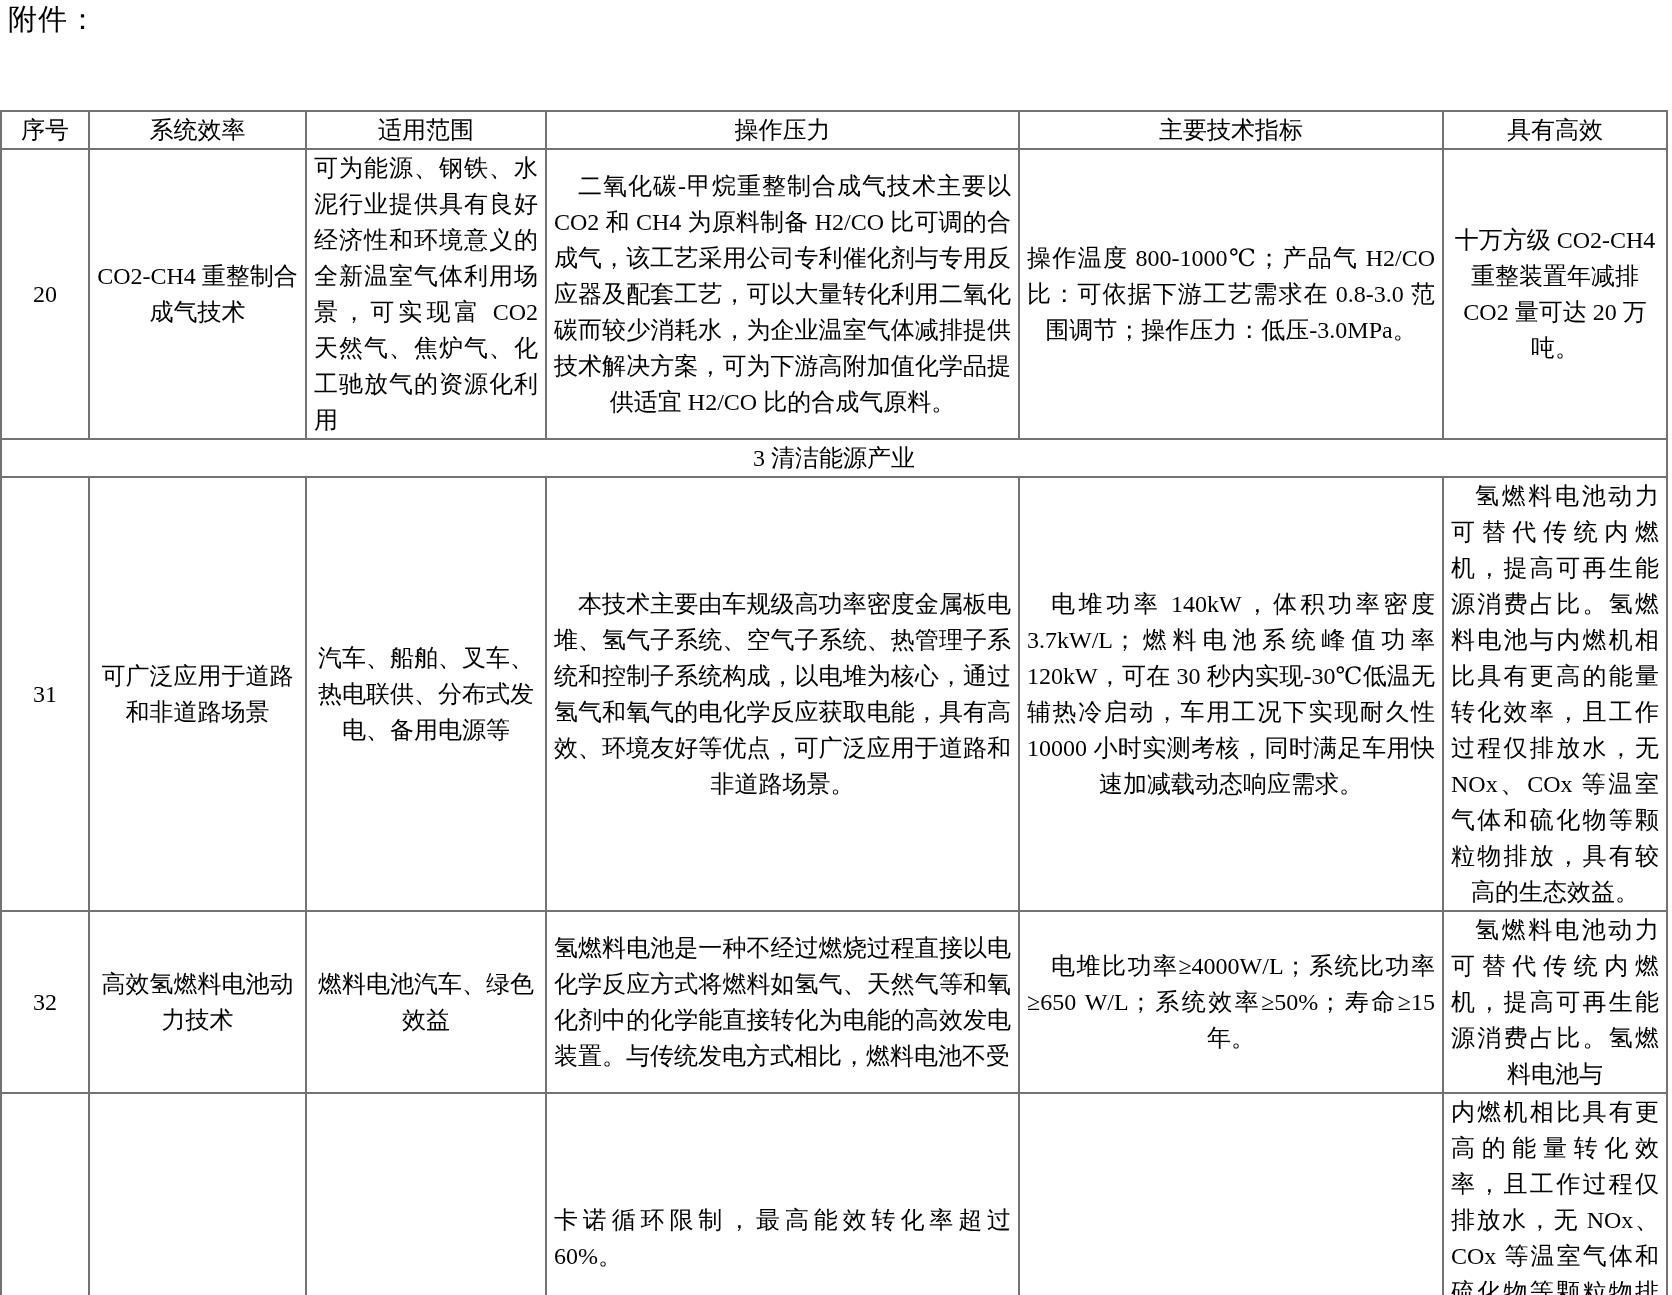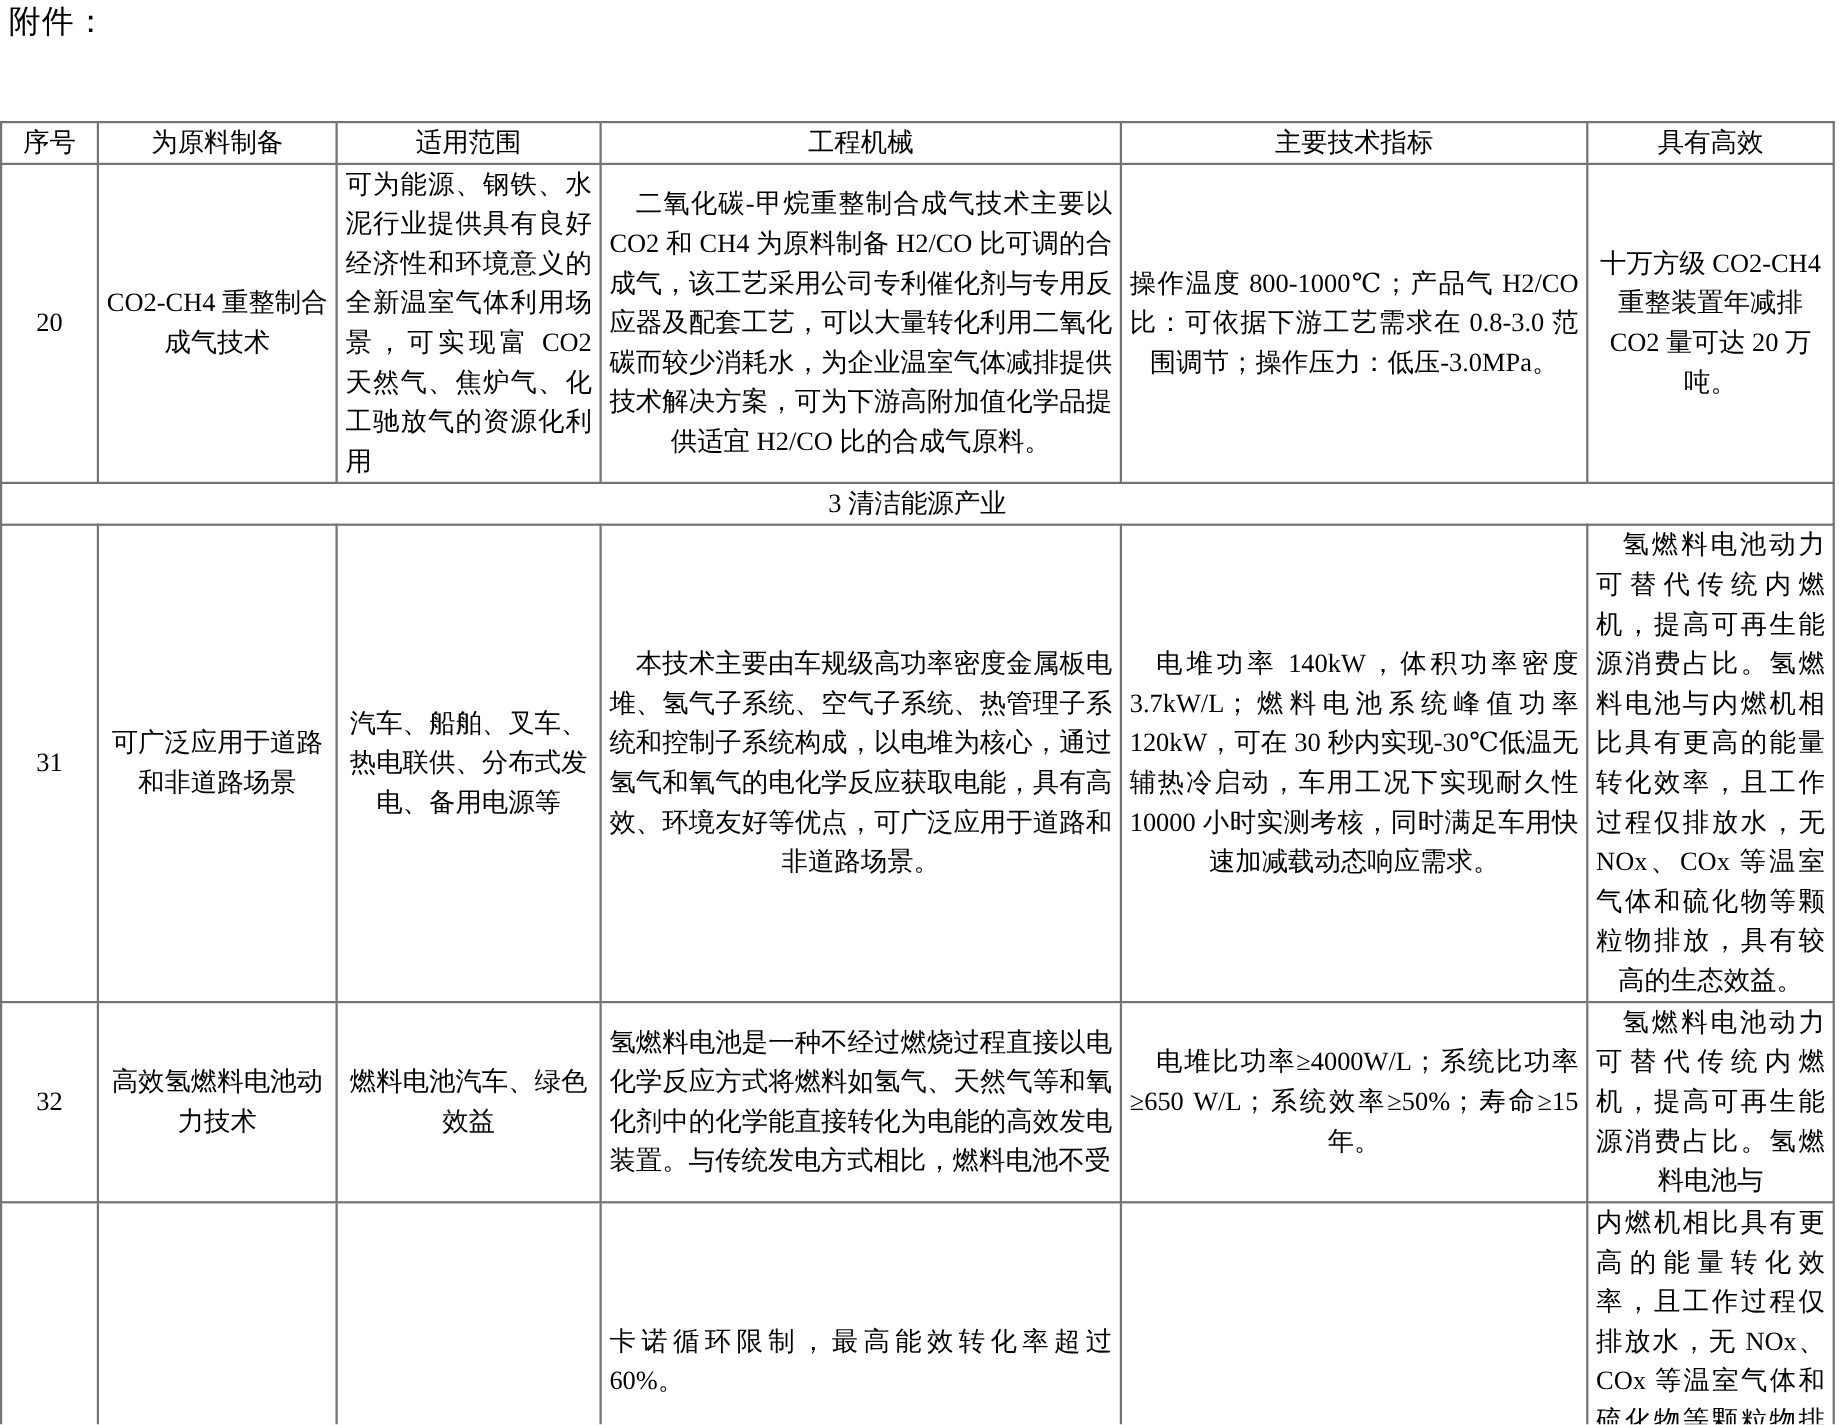--- a/index.html
+++ b/index.html
@@ -71,23 +71,23 @@
       <col style="width:217px">
       <col style="width:240px">
       <col style="width:473px">
       <col style="width:424px">
       <col style="width:224px">
     </colgroup>
 
     <tbody>
         <tr class="h-header">
       <th class="c">序号</th>
-      <th class="c">为原料制备</th>
+      <th class="c">系统效率</th>
       <th class="c">适用范围</th>
-      <th class="c">工程机械</th>
+      <th class="c">操作压力</th>
       <th class="c">主要技术指标</th>
       <th class="c">具有高效</th>
     </tr>
 
 
     <tr class="h-r20">
       <td class="c">20</td>
       <td class="c">CO2-CH4 重整制合成气技术</td>
       <td class="jl">可为能源、钢铁、水泥行业提供具有良好经济性和环境意义的全新温室气体利用场景，可实现富 CO2 天然气、焦炉气、化工驰放气的资源化利用</td>
       <td class="j ind">二氧化碳-甲烷重整制合成气技术主要以 CO2 和 CH4 为原料制备 H2/CO 比可调的合成气，该工艺采用公司专利催化剂与专用反应器及配套工艺，可以大量转化利用二氧化碳而较少消耗水，为企业温室气体减排提供技术解决方案，可为下游高附加值化学品提供适宜 H2/CO 比的合成气原料。</td>

